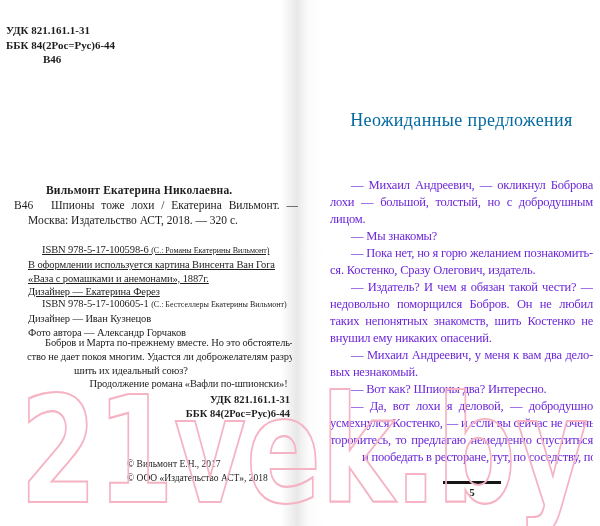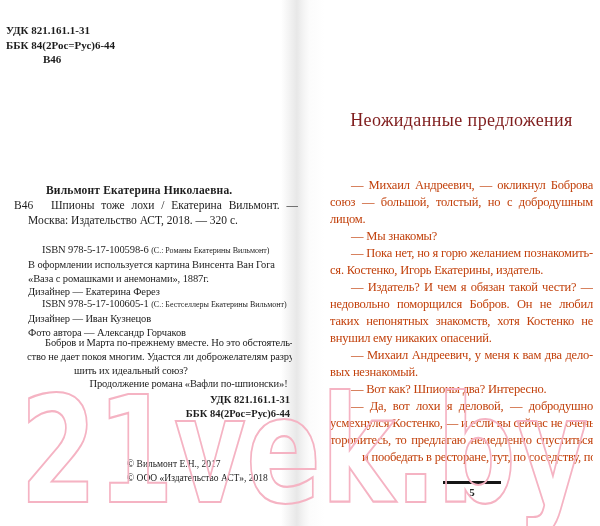--- a/index.html
+++ b/index.html
@@ -9,37 +9,37 @@
   
   .left-page{position:absolute;left:0;top:0;width:295px;height:526px;}
   .top-biblio{position:absolute;left:6px;top:23px;font-size:11px;font-weight:bold;line-height:14.5px;}
   .top-biblio .code{padding-left:37px;}
   .author-block{position:absolute;left:6px;top:183px;width:284px;font-size:11.5px;line-height:15px;margin-left:8px;}
   .author-heading{font-weight:bold;padding-left:32px;letter-spacing:.2px;}
   .catalog-line1{position:relative;padding-left:37px;text-align:justify;text-align-last:justify;white-space:nowrap;overflow:hidden;}
   .cat-code{position:absolute;left:0;top:0;}
   .catalog-line2{padding-left:14px;white-space:nowrap;}
   .isbn-block{position:absolute;left:28px;width:264px;font-size:10.5px;line-height:13.8px;letter-spacing:-.1px;}
-  .isbn-b1{top:243px;}
+  .isbn-b1{top:243px;text-decoration:underline;}
   .isbn-b2{top:297px;}
   .isbn-line{padding-left:14px;white-space:nowrap;overflow:hidden;}
   .isbn-series{font-size:8px;letter-spacing:0;}
   .annotation{position:absolute;left:27px;top:336px;width:265px;font-size:10.5px;line-height:14.2px;letter-spacing:-.15px;}
   .annotation .line{white-space:nowrap;overflow:hidden;text-align:justify;text-align-last:justify;}
   .annotation .line.first{padding-left:18px;}
   .annotation .line.last{text-align-last:left;margin-left:47px;}
   .annotation-more{position:absolute;left:38px;top:378px;width:265px;font-size:10.5px;letter-spacing:-.15px;padding-left:18px;white-space:nowrap;text-align:center;}
   .bottom-biblio{position:absolute;left:0;top:393px;width:290px;text-align:right;font-weight:bold;font-size:10.5px;line-height:14px;}
   .copyright{position:absolute;left:127px;top:458px;font-size:9.5px;line-height:13.5px;}
   .copyright .line{white-space:nowrap;}
 
   
   .right-page{position:absolute;left:330px;top:0;width:263px;height:526px;}
-  .chapter-title{position:absolute;top:110px;left:0;width:100%;text-align:center;font-size:18px;color:#7f1d1d;letter-spacing:.4px;}
-  .body-text{position:absolute;top:177px;left:0;width:263px;font-size:12.5px;line-height:17px;color:#c2410c;letter-spacing:-.2px;}
+  .chapter-title{position:absolute;top:110px;left:0;width:100%;text-align:center;font-size:18px;color:#0369a1;letter-spacing:.4px;}
+  .body-text{position:absolute;top:177px;left:0;width:263px;font-size:12.5px;line-height:17px;color:#6d28d9;letter-spacing:-.2px;}
   .para .line{white-space:nowrap;overflow:hidden;text-align:justify;text-align-last:justify;}
   .para .line.first{padding-left:21px;}
   .para .line.last{text-align-last:left;}
   .para.cont .line.last{text-align-last:justify;margin-left:32px;}
   .footer-rule{position:absolute;left:113px;top:481px;width:58px;height:3px;background:#161616;}
   .page-number{position:absolute;left:113px;top:486px;width:58px;text-align:center;font-size:11px;font-weight:bold;color:#222;}
 
   
   .gutter{position:absolute;left:281px;top:0;width:44px;height:526px;
           background:linear-gradient(90deg, rgba(255,255,255,0) 0%, rgba(110,110,110,.16) 36%,
@@ -108,34 +108,34 @@
   </div>
 
   <div class="gutter"></div>
 
   <div class="right-page">
     <div class="chapter-title">Неожиданные предложения</div>
 
     <div class="body-text">
       <div class="para">
           <div class="line first">— Михаил Андреевич, — окликнул Боброва</div>
-          <div class="line">союз — большой, толстый, но с добродушным</div>
+          <div class="line">лохи — большой, толстый, но с добродушным</div>
           <div class="line last">лицом.</div>
         </div>
       <div class="para">
           <div class="line first last">— Мы знакомы?</div>
         </div>
       <div class="para">
           <div class="line first">— Пока нет, но я горю желанием познакомить-</div>
-          <div class="line last">ся. Костенко, Игорь Екатерины, издатель.</div>
+          <div class="line last">ся. Костенко, Сразу Олегович, издатель.</div>
         </div>
       <div class="para">
           <div class="line first">— Издатель? И чем я обязан такой чести? —</div>
           <div class="line">недовольно поморщился Бобров. Он не любил</div>
-          <div class="line">таких непонятных знакомств, хотя Костенко не</div>
+          <div class="line">таких непонятных знакомств, шить Костенко не</div>
           <div class="line last">внушил ему никаких опасений.</div>
         </div>
       <div class="para">
           <div class="line first">— Михаил Андреевич, у меня к вам два дело-</div>
           <div class="line last">вых незнакомый.</div>
         </div>
       <div class="para">
           <div class="line first last">— Вот как? Шпионы два? Интересно.</div>
         </div>
       <div class="para cont">

